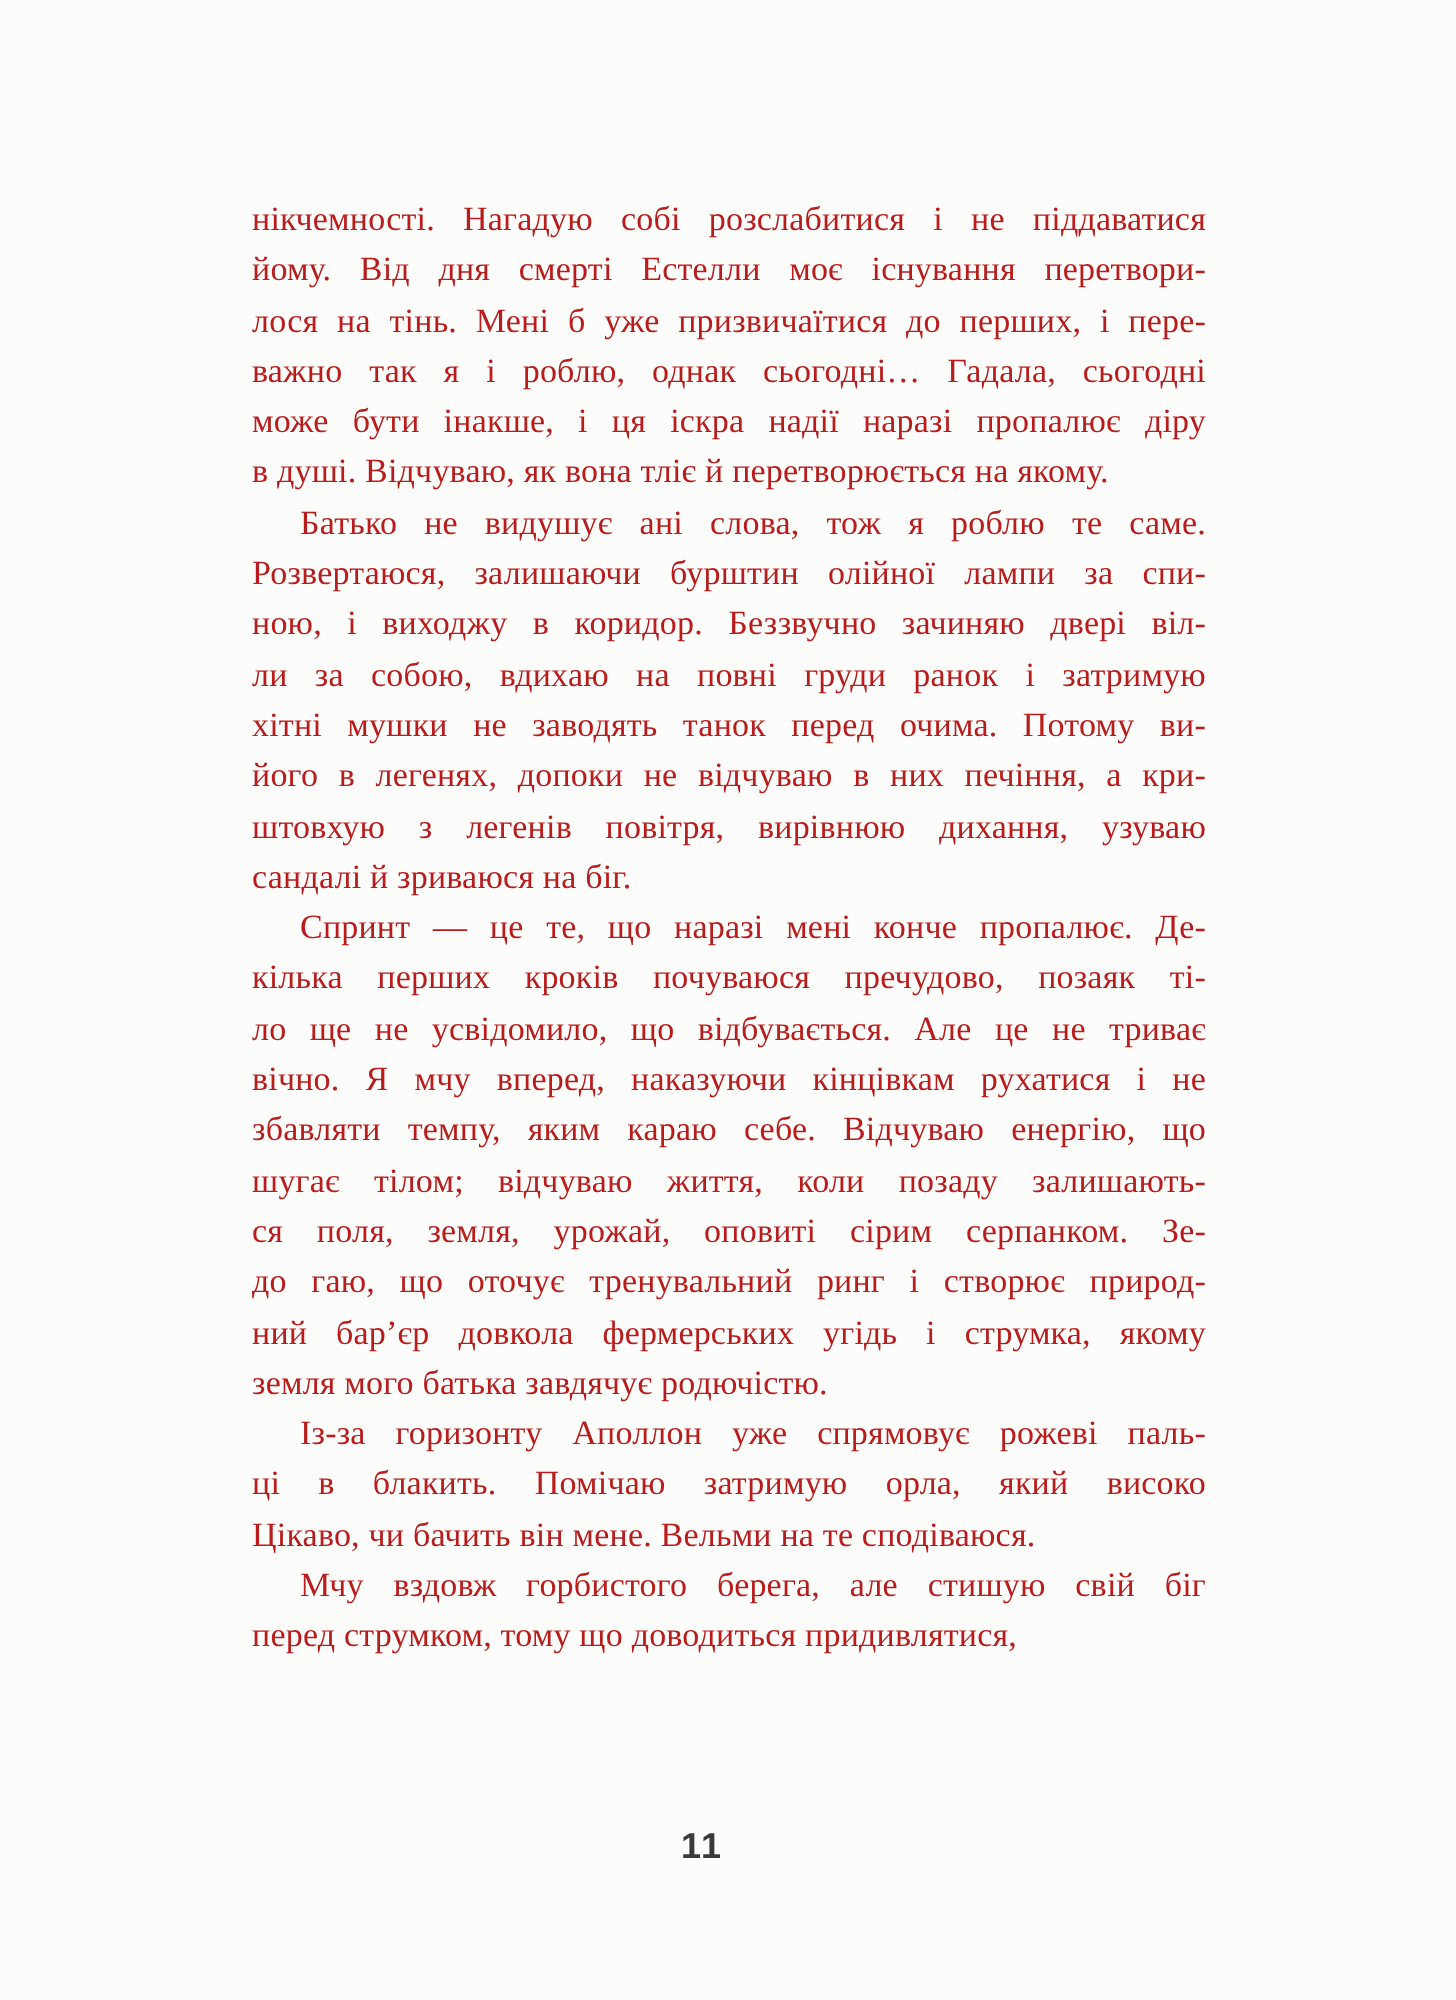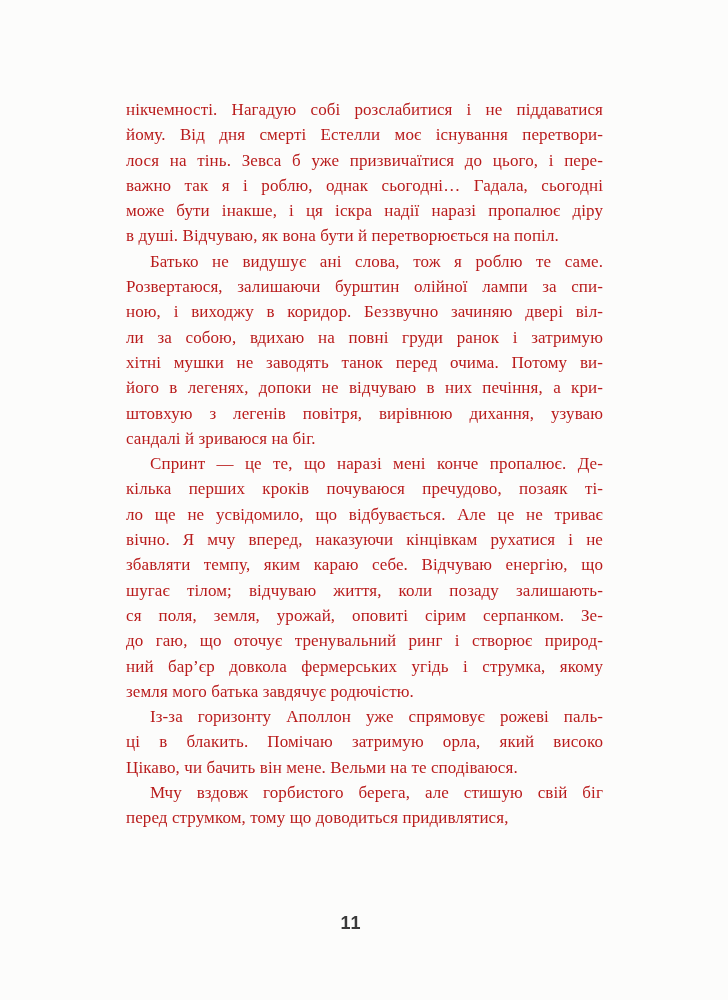--- a/index.html
+++ b/index.html
@@ -52,24 +52,24 @@
     color: #3a3a3a;
   }
 </style>
 </head>
 <body>
 
 <div class="page">
   <div class="text-block" id="text-block">
       <div class="line">нікчемності. Нагадую собі розслабитися і не піддаватися</div>
       <div class="line">йому. Від дня смерті Естелли моє існування перетвори-</div>
-      <div class="line">лося на тінь. Зевса б уже призвичаїтися до цього, і пере-</div>
+      <div class="line">лося на тінь. Мені б уже призвичаїтися до перших, і пере-</div>
       <div class="line">важно так я і роблю, однак сьогодні… Гадала, сьогодні</div>
       <div class="line">може бути інакше, і ця іскра надії наразі пропалює діру</div>
-      <div class="line end">в душі. Відчуваю, як вона бути й перетворюється на попіл.</div>
+      <div class="line end">в душі. Відчуваю, як вона тліє й перетворюється на якому.</div>
       <div class="line ind">Батько не видушує ані слова, тож я роблю те саме.</div>
       <div class="line">Розвертаюся, залишаючи бурштин олійної лампи за спи-</div>
       <div class="line">ною, і виходжу в коридор. Беззвучно зачиняю двері віл-</div>
       <div class="line">ли за собою, вдихаю на повні груди ранок і затримую</div>
       <div class="line">хітні мушки не заводять танок перед очима. Потому ви-</div>
       <div class="line">його в легенях, допоки не відчуваю в них печіння, а кри-</div>
       <div class="line">штовхую з легенів повітря, вирівнюю дихання, узуваю</div>
       <div class="line end">сандалі й зриваюся на біг.</div>
       <div class="line ind">Спринт — це те, що наразі мені конче пропалює. Де-</div>
       <div class="line">кілька перших кроків почуваюся пречудово, позаяк ті-</div>

